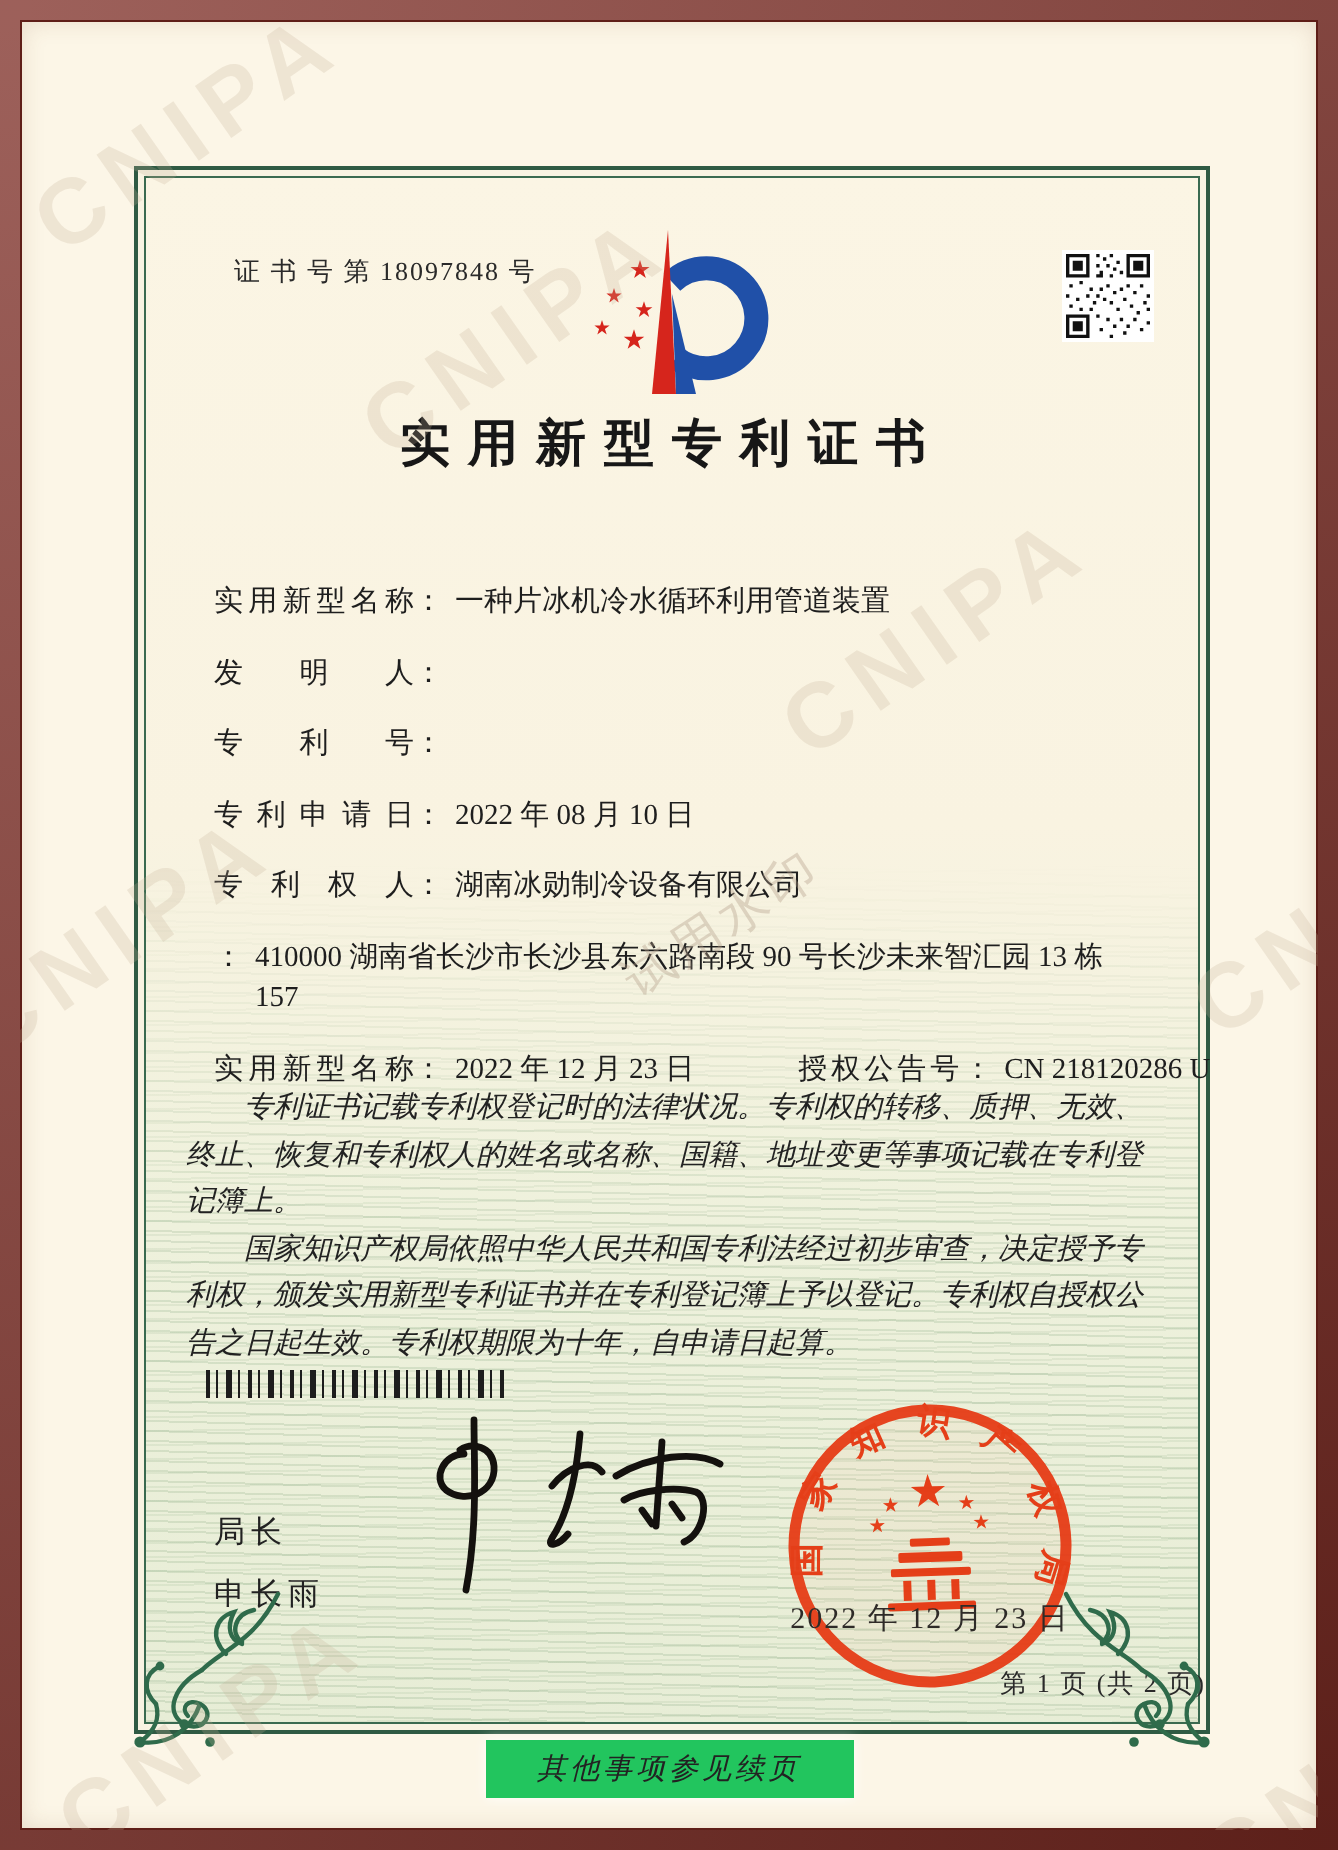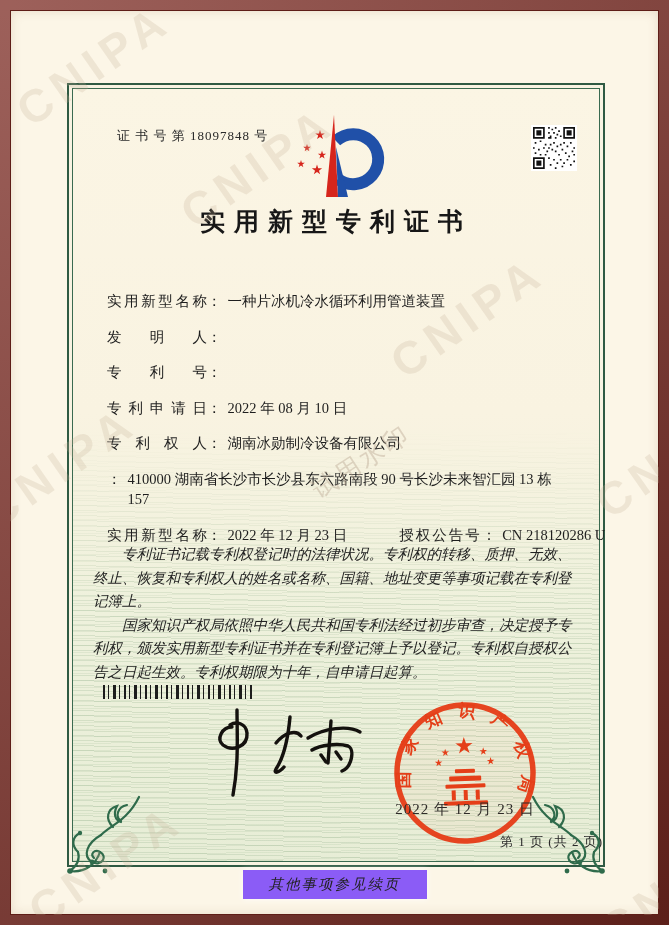--- a/index.html
+++ b/index.html
@@ -61,21 +61,21 @@
 
   .seal{position:absolute;left:322px;top:614px;width:148px;height:148px;z-index:3;opacity:.95;
     transform:rotate(-2deg);}
   .sealdate{position:absolute;left:318px;top:715px;width:156px;z-index:4;text-align:center;
     font-size:15px;color:#2e2b28;letter-spacing:1px;font-weight:500;}
 
   .pagenum{position:absolute;left:0;bottom:14px;width:100%;text-align:right;
     font-size:13px;color:#2a2a2a;letter-spacing:1px;}
 
   .contnote{position:absolute;left:50%;transform:translateX(-50%);top:860px;z-index:3;
-    background:#8b5cf6;padding:5px 26px;font-size:14.5px;font-style:italic;color:#222;
+    background:#22c55e;padding:5px 26px;font-size:14.5px;font-style:italic;color:#222;
     letter-spacing:2px;box-shadow:0 0 6px rgba(255,255,255,.9);}
 
   .orn{position:absolute;width:86px;height:86px;z-index:4;pointer-events:none;}
   .orn.left{left:-14px;bottom:-14px;}
   .orn.right{right:-14px;bottom:-14px;transform:scaleX(-1);}
 </style>
 </head>
 <body>
 
 <div class="frame">
@@ -162,20 +162,24 @@
         </div>
       </div>
 
       <div class="paras">
         <p>专利证书记载专利权登记时的法律状况。专利权的转移、质押、无效、终止、恢复和专利权人的姓名或名称、国籍、地址变更等事项记载在专利登记簿上。</p>
         <p>国家知识产权局依照中华人民共和国专利法经过初步审查，决定授予专利权，颁发实用新型专利证书并在专利登记簿上予以登记。专利权自授权公告之日起生效。专利权期限为十年，自申请日起算。</p>
       </div>
 
       <div class="barcode"></div>
 
+      <div class="signoff">
+        <div>局长</div>
+        <div>申长雨</div>
+      </div>
 
       <svg class="signature" viewBox="0 0 170 100" xmlns="http://www.w3.org/2000/svg">
         <g fill="none" stroke="#14110e" stroke-width="3.4" stroke-linecap="round" stroke-linejoin="round">
           <path d="M30,22 C20,22 14,34 21,40 C30,47 46,42 45,28 C44,18 34,16 28,20"></path>
           <path d="M35,5 C35,28 37,58 31,90"></path>
           <path d="M74,38 C82,28 94,24 99,31"></path>
           <path d="M88,12 C86,34 82,52 74,64 C71,69 77,68 82,62"></path>
           <path d="M106,33 C122,23 146,20 158,27"></path>
           <path d="M129,16 L126,58"></path>
           <path d="M110,45 C118,40 136,38 146,41 C153,44 150,62 140,66"></path>

